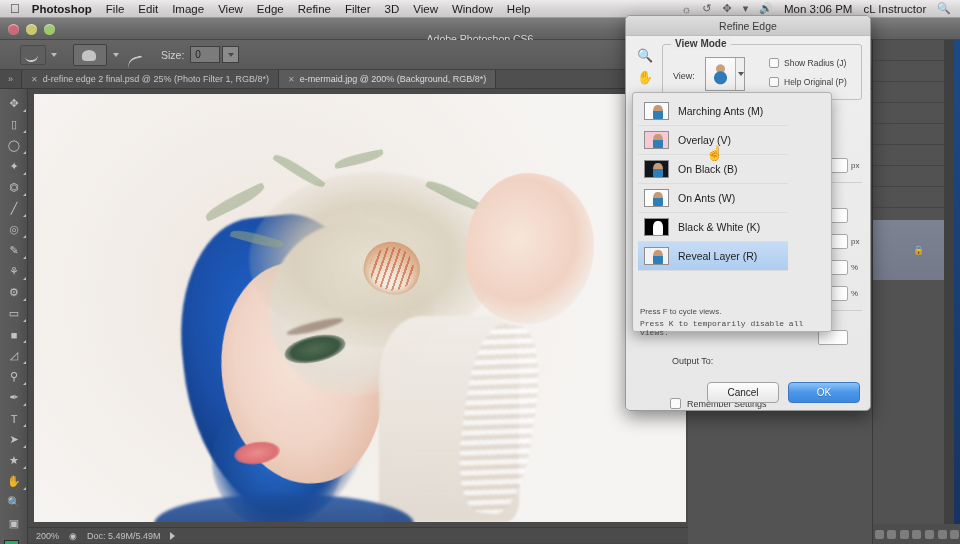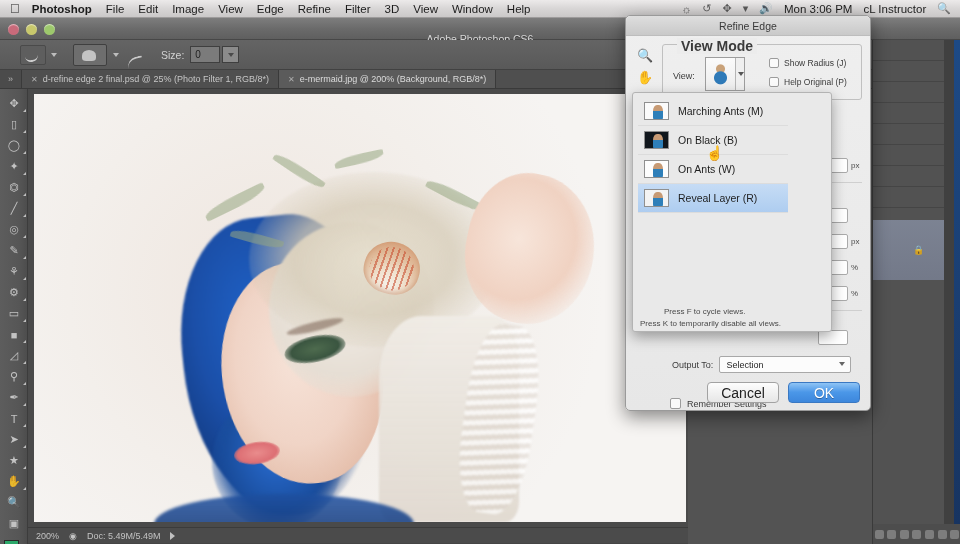--- a/index.html
+++ b/index.html
@@ -181,21 +181,21 @@
      font-size:10.5px; color:#3a3a3a; text-align:center; line-height:20px; }
   .dlg-body { position:relative; height:375px; }
 
   .dlg-tools { position:absolute; left:8px; top:8px; width:22px; }
   .dlg-tool { width:22px; height:22px; display:flex; align-items:center; justify-content:center;
      font-size:13px; color:#555; }
 
   .groupbox { position:absolute; left:36px; top:8px; width:200px; height:56px;
      border:1px solid #c0c0c0; border-radius:3px; }
   .groupbox .gtitle { position:absolute; left:8px; top:-7px; background:#ececec; padding:0 4px;
-     font-size:14px; font-weight:bold; color:#3b3b3b;margin-left:6px; }
+     font-size:10px; font-weight:bold; color:#3b3b3b; }
   .view-label { position:absolute; left:10px; top:26px; font-size:9px; color:#3b3b3b; }
   .view-swatch { position:absolute; left:42px; top:12px; width:40px; height:34px;
      border:1px solid #9d9d9d; background:#fff; display:flex; }
   .view-swatch .thumbimg { flex:1; background:
      radial-gradient(circle at 50% 62%, #2f7ab8 0 6px, rgba(47,122,184,0) 7px),
      radial-gradient(circle at 50% 34%, #c9a27a 0 4px, rgba(201,162,122,0) 5px),
      linear-gradient(180deg,#fbfbfb,#ececec); }
   .view-swatch .vcaret { width:9px; border-left:1px solid #b5b5b5; position:relative; background:#efefef;}
   .view-swatch .vcaret:after{content:"";position:absolute;left:2px;top:14px;width:0;height:0;
      border-left:3px solid transparent;border-right:3px solid transparent;border-top:4px solid #555;}
@@ -213,21 +213,21 @@
   .outsel { width:132px; height:17px; background:#fcfcfc; border:1px solid #a8a8a8; border-radius:2px;
      font-size:9px; color:#262626; display:flex; align-items:center; padding-left:6px; position:relative;}
   .outsel:after{content:"";position:absolute;right:5px;top:5px;width:0;height:0;
      border-left:3px solid transparent;border-right:3px solid transparent;border-top:4px solid #666;}
 
   .remrow { position:absolute; left:44px; top:362px; display:flex; align-items:center; gap:6px;
      font-size:9px; color:#3a3a3a; }
   .remrow .box { width:11px;height:11px;border:1px solid #9c9c9c;background:#fafafa;border-radius:2px;}
 
   .dlg-buttons { position:absolute; right:10px; bottom:8px; display:flex; gap:9px; }
-  .btn { min-width:72px; height:21px; border-radius:4px; font-size:14px; line-height:20px;
+  .btn { min-width:72px; height:21px; border-radius:4px; font-size:10px; line-height:20px;
      text-align:center; border:1px solid #a2a2a2; background:linear-gradient(180deg,#fdfdfd,#e6e6e6);
      color:#222; }
   .btn.primary { background:linear-gradient(180deg,#8fc4f5 0%,#4b97e8 48%,#3d87dc 100%);
      border-color:#3a78c2; color:#fff; text-shadow:0 1px 0 rgba(0,0,0,.3); }
 
   
   .popup { position:absolute; left:632px; top:92px; width:200px; height:240px;
      background:#e9e9e9; border:1px solid #b3b3b3; border-radius:3px;
      box-shadow: 0 5px 14px rgba(0,0,0,.35); }
   .popup-list { position:absolute; left:5px; top:4px; width:150px; }
@@ -520,21 +520,20 @@
         <div class="fld-row" style="left:160px; top:178px;">
           <span class="fld" style="width:26px"></span>
           <span class="unit">%</span>
         </div>
         <div class="sec-line" style="top:202px;"></div>
         <div class="fld-row" style="left:156px; top:222px;">
           <span class="fld"></span>
         </div>
         <div class="outrow">
           <span class="olbl">Output To:</span>
-          <span class="outsel">Selection</span>
         </div>
       </div>
 
       <label class="remrow">
         <span class="box"></span>
         <span>Remember Settings</span>
       </label>
 
       <div class="dlg-buttons">
         <button class="btn">Cancel</button>
@@ -545,37 +544,49 @@
 
   <div class="popup">
     <div class="popup-list">
       <div class="pitem">
         <span class="pthumb t-ants">
             <span class="fig"></span>
           </span>
         <span>Marching Ants (M)</span>
       </div>
       <div class="pitem">
+        <span class="pthumb t-ov">
+            <span class="fig"></span>
+          </span>
+        <span>Overlay (V)</span>
+      </div>
+      <div class="pitem">
         <span class="pthumb t-black">
             <span class="fig"></span>
           </span>
         <span>On Black (B)</span>
       </div>
       <div class="pitem">
         <span class="pthumb t-white">
             <span class="fig"></span>
           </span>
         <span>On Ants (W)</span>
       </div>
+      <div class="pitem">
+        <span class="pthumb t-bw">
+            <span class="fig"></span>
+          </span>
+        <span>Black &amp; White (K)</span>
+      </div>
       <div class="pitem sel">
         <span class="pthumb t-reveal">
             <span class="fig"></span>
           </span>
         <span>Reveal Layer (R)</span>
       </div>
     </div>
-    <span class="phint" style="top:214px;margin-left:24px;">Press F to cycle views.</span>
-    <span class="phint" style="top:226px;">Press K to temporarily disable all views.</span>
+    <span class="phint" style="top:214px;">Press F to cycle views.</span>
+    <span class="phint" style="top:226px;font-family:Liberation Mono, monospace;">Press K to temporarily disable all views.</span>
   </div>
 
   <div class="cursor-hand">☝</div>
 
 </div>
 
 </body></html>

